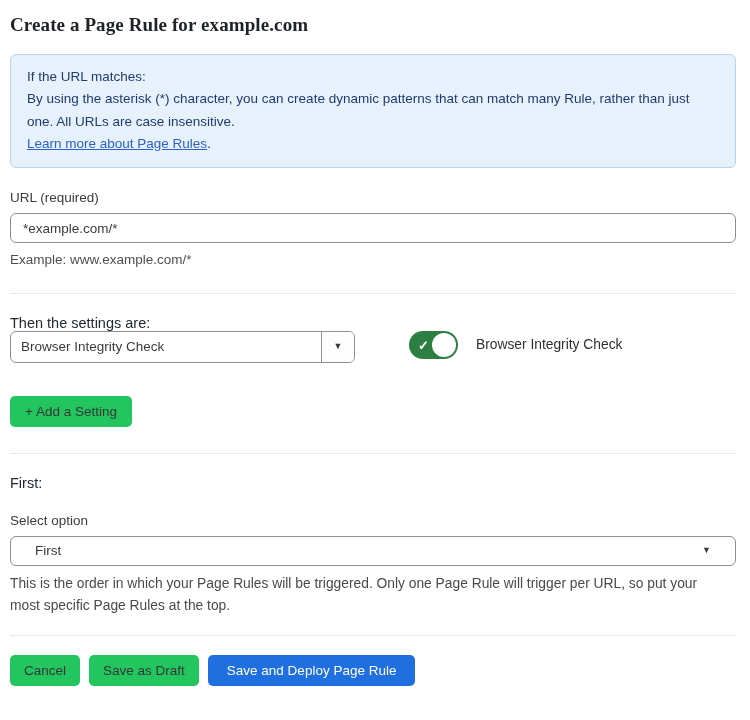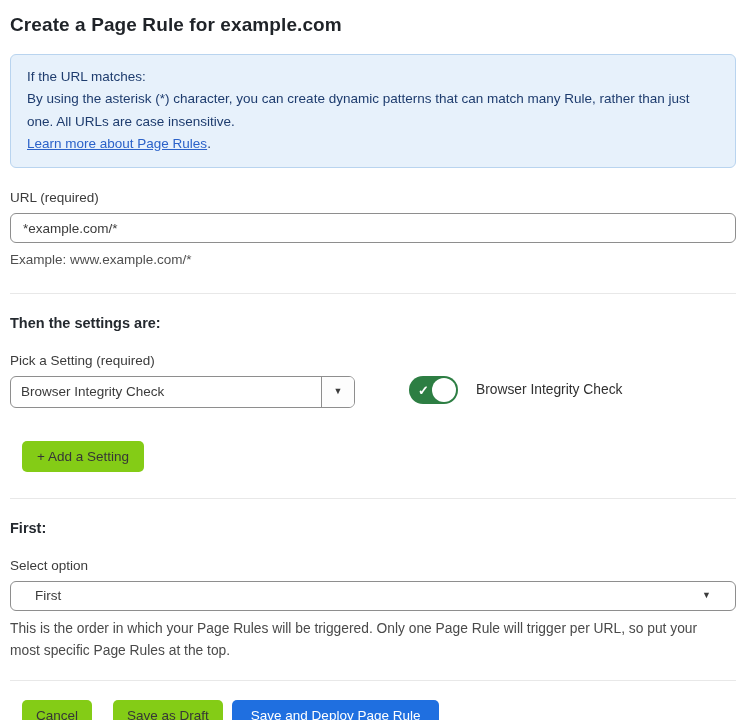--- a/index.html
+++ b/index.html
@@ -13,20 +13,21 @@
     overflow: hidden;
   }
   .container { padding: 12px 14px 0 10px; }
 
   .page-title {
     font-size: 19px;
     font-weight: 700;
     color: #1f2328;
     margin: 2px 0 18px 0;
     letter-spacing: 0.1px;
+    font-family: Liberation Serif, serif;
   }
 
   .info-box {
     background: #e7f1fb;
     border: 1px solid #b9d4ef;
     border-radius: 6px;
     padding: 11px 16px 12px 16px;
     color: #1e3c6e;
     font-size: 13.5px;
     line-height: 1.65;
@@ -68,21 +69,21 @@
     border: none;
     border-top: 1px solid #e8e8e8;
     margin: 0;
   }
   .divider-1 { margin-top: 22px; }
   .divider-2 { margin-top: 26px; }
   .divider-3 { margin-top: 18px; }
 
   .section-heading {
     font-size: 14.5px;
-    font-weight: 700;
+    font-weight: 400;
     color: #24292f;
     margin: 21px 0 0 0;
   }
 
   .setting-row {
     display: flex;
     align-items: flex-start;
     margin-top: 0;
     gap: 31px;
   }
@@ -159,24 +160,23 @@
 
   .btn {
     border: none;
     border-radius: 5px;
     font-family: "Liberation Sans", sans-serif;
     font-size: 13.5px;
     cursor: pointer;
     display: inline-block;
   }
   .btn-gray {
-    background: #84cc16;
+    background: #22c55e;
     color: #363636;
     padding: 8px 14px;
-    margin-left: 12px;
   }
   .btn-blue {
     background: #1f6fe0;
     color: #ffffff;
     padding: 8px 19px;
   }
   .add-setting-btn { margin-top: 33px; padding: 8px 15px; }
 
   .select-box {
     display: flex;
@@ -222,21 +222,20 @@
   </div>
 
   <div class="field-label">URL (required)</div>
   <input type="text" class="text-input" value="*example.com/*" style="">
   <div class="helper-text">Example: www.example.com/*</div>
 
   <hr class="divider divider-1">
 
   <div class="section-heading">Then the settings are:</div>
 
-  <div class="field-label">Pick a Setting (required)</div>
 
   <div class="setting-row">
     <div class="dropdown">
       <div class="dropdown-value">Browser Integrity Check</div>
       <div class="dropdown-arrow-seg">
         <span class="caret">▼</span>
       </div>
     </div>
     <div class="toggle-wrap">
       <div class="toggle">

